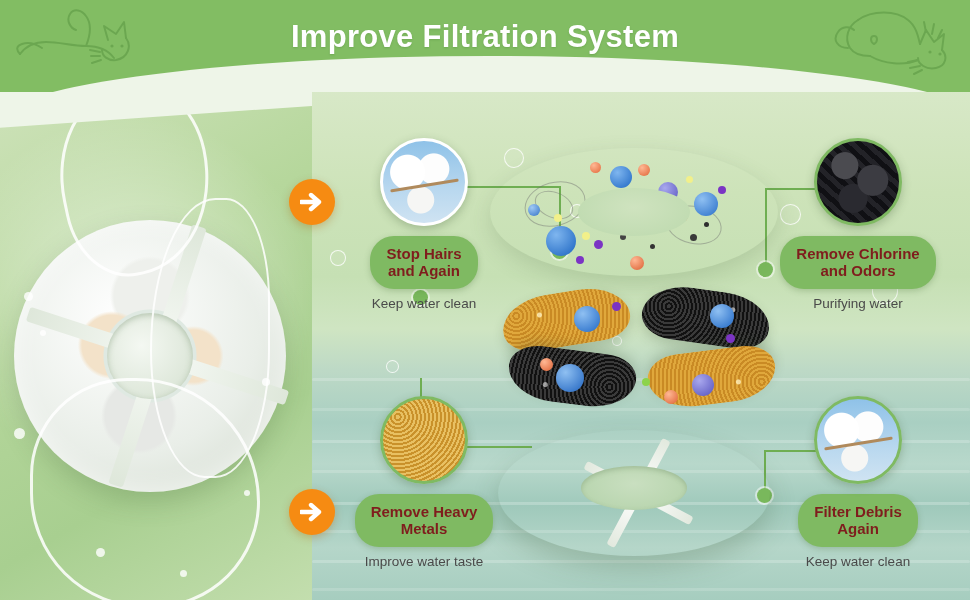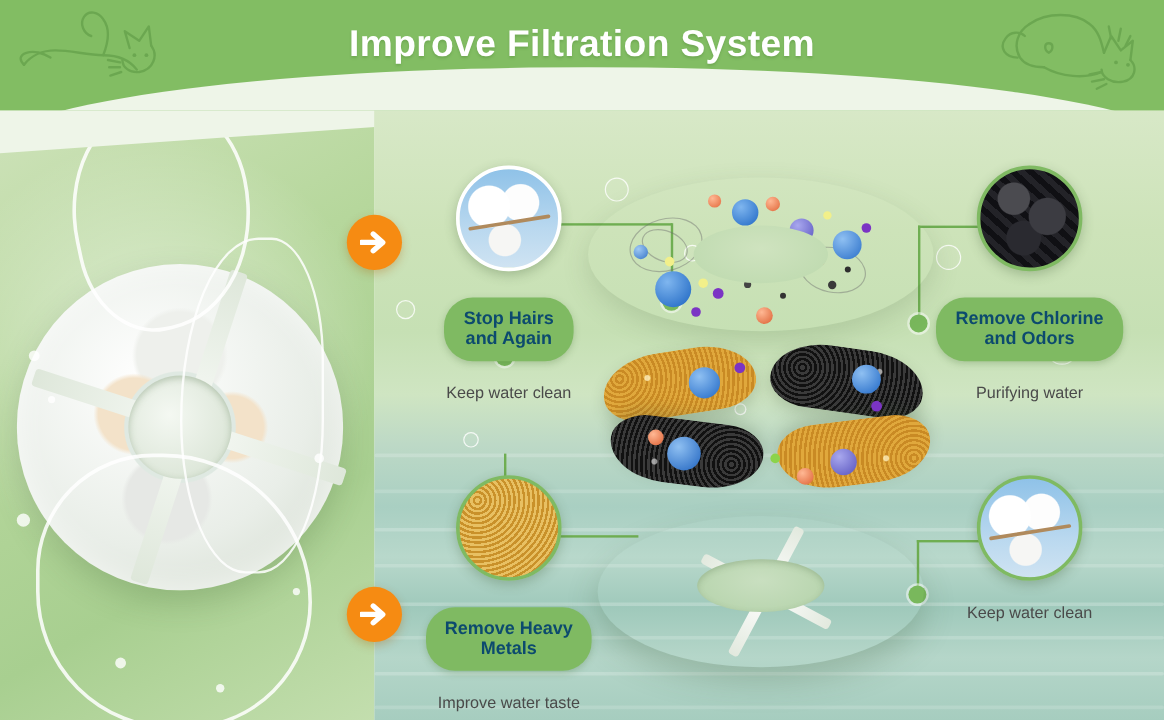--- a/index.html
+++ b/index.html
@@ -176,26 +176,26 @@
       repeating-linear-gradient(42deg,#232328 0 5px,#101014 5px 10px),
       #18181c;
   }
   .thumb.resin {
     background:
       repeating-radial-gradient(circle at 18% 22%, #e8c062 0 2px, #c9912a 2px 4px),
       repeating-radial-gradient(circle at 70% 66%, #dfb352 0 2px, #b9811f 2px 4px),
       linear-gradient(150deg,#dcae4c,#bb8420);
   }
   .badge {
-    display:inline-block; margin-top:22px; padding:9px 16px;
-    background:#7fba62; color:#0c4a6e; border-radius:24px;
+    display:inline-block; margin-top:10px; padding:9px 16px;
+    background:#7fba62; color:#7f1d1d; border-radius:24px;
     font-size:15px; font-weight:bold; line-height:1.15;
     box-shadow:0 2px 6px rgba(70,110,50,.28);
   }
-  .caption { margin-top:19px; font-size:13.5px; color:#4a4a4a; }
+  .caption { margin-top:7px; font-size:13.5px; color:#4a4a4a; }
 
   
   .arrow-btn {
     position:absolute; width:46px; height:46px; border-radius:50%;
     background:#f68b12; box-shadow:0 3px 8px rgba(170,90,0,.3);
   }
   .arrow-btn svg { position:absolute; left:11px; top:12px; }
 
   .bubble {
     position:absolute; border:1.6px solid rgba(255,255,255,.8);
@@ -367,20 +367,24 @@
       <div class="thumb resin"></div>
       <div class="badge">
         <span>Remove Heavy</span><br>
         <span>Metals</span>
       </div>
       <div class="caption">Improve water taste</div>
     </div>
 
     <div class="feature ring-green" style="left:456px; top:318px;">
       <div class="thumb cotton"></div>
+      <div class="badge">
+        <span>Filter Debris</span><br>
+        <span>Again</span>
+      </div>
       <div class="caption">Keep water clean</div>
     </div>
   </div>
 
   <div class="arrow-btn" style="left:289px; top:179px;">
     <svg width="24" height="22" viewBox="0 0 24 22">
       <path d="M1 11 H16 M11 4 L19 11 L11 18" fill="none" stroke="#ffffff" stroke-width="4.4" stroke-linecap="round" stroke-linejoin="round"></path>
     </svg>
   </div>
   <div class="arrow-btn" style="left:289px; top:489px;">

